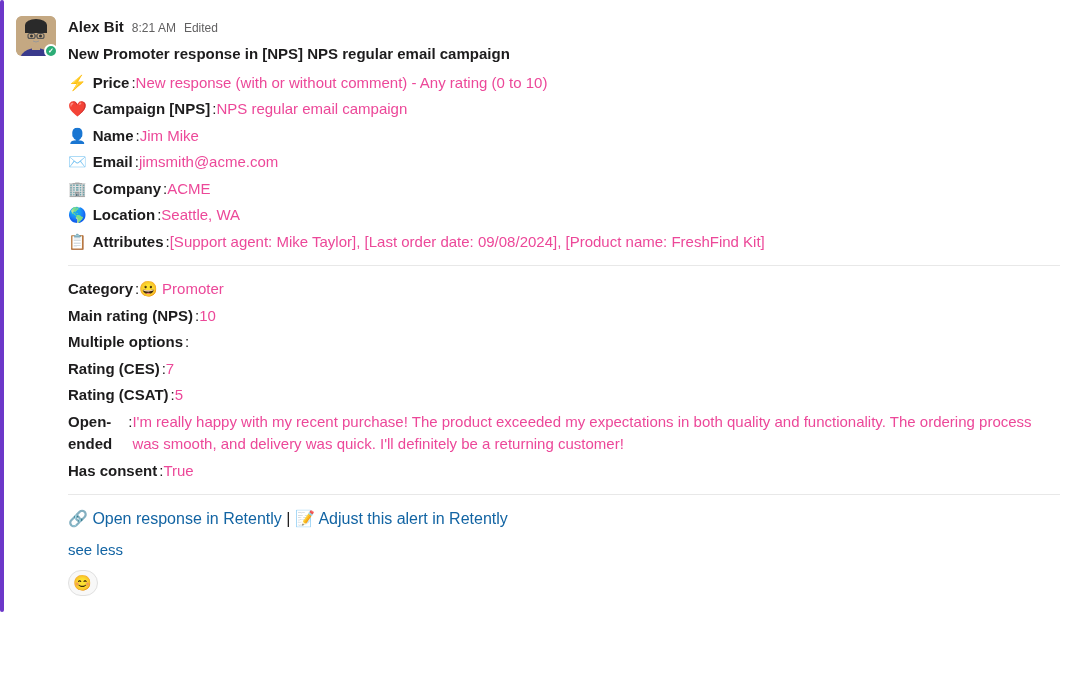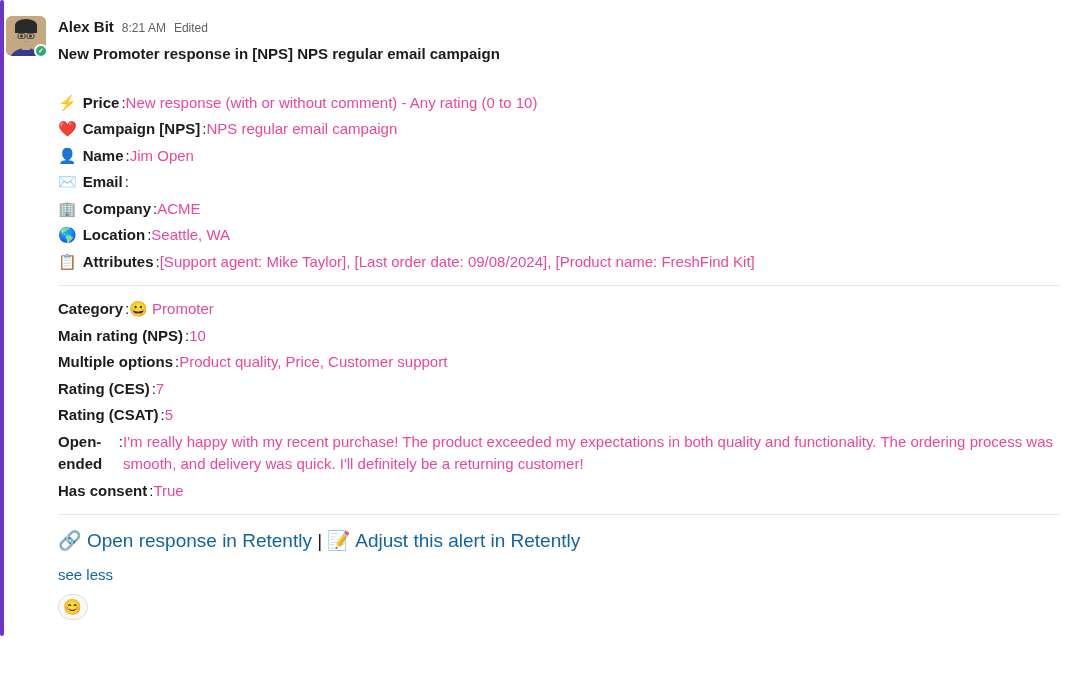--- a/index.html
+++ b/index.html
@@ -6,21 +6,21 @@
     body {
       font-family: -apple-system, BlinkMacSystemFont, 'Segoe UI', Helvetica, Arial, sans-serif;
       background: #ffffff;
       color: #1d1c1d;
       font-size: 15px;
       line-height: 1.5;
       width: 1080px;
       min-height: 690px;
     }
     .message-container {
-      padding: 16px 20px 16px 6px;
+      padding: 16px 20px 16px 16px;
       display: flex;
       flex-direction: row;
       gap: 12px;
       position: relative;
     }
     .left-border {
       position: absolute;
       left: 0;
       top: 0;
       bottom: 0;
@@ -90,21 +90,21 @@
       color: #616061;
     }
     .edited-label {
       font-size: 12px;
       color: #616061;
     }
     .message-title {
       font-weight: 900;
       font-size: 15px;
       color: #1d1c1d;
-      margin-bottom: 28px;
+      margin-bottom: 8px;
       line-height: 1.4;
     }
     .info-block {
       margin-bottom: 12px;
     }
     .info-row {
       display: flex;
       align-items: flex-start;
       margin-bottom: 4px;
       font-size: 15px;
@@ -134,21 +134,21 @@
       display: flex;
       align-items: flex-start;
       margin-bottom: 4px;
       font-size: 15px;
       line-height: 1.5;
     }
     .links-block {
       margin-bottom: 8px;
     }
     .link-row {
-      font-size: 19px;
+      font-size: 16px;
       color: #1d1c1d;
     }
     .link-item {
       color: #1264a3;
       text-decoration: none;
       cursor: pointer;
     }
     .auto-sent {
       font-size: 15px;
       color: #1d1c1d;
@@ -240,26 +240,27 @@
         <div class="info-row">
           <span class="info-emoji">❤️</span>
           <span class="info-label">Campaign [NPS]</span>
           <span>: </span>
           <span class="info-value">NPS regular email campaign</span>
         </div>
         <div class="info-row">
           <span class="info-emoji">👤</span>
           <span class="info-label">Name</span>
           <span>: </span>
-          <span class="info-value">Jim Open</span>
+          <span class="info-value">Jim Mike</span>
         </div>
         <div class="info-row">
           <span class="info-emoji">✉️</span>
           <span class="info-label">Email</span>
           <span>: </span>
+          <span class="info-value">jimsmith@acme.com</span>
         </div>
         <div class="info-row">
           <span class="info-emoji">🏢</span>
           <span class="info-label">Company</span>
           <span>: </span>
           <span class="info-value">ACME</span>
         </div>
         <div class="info-row">
           <span class="info-emoji">🌎</span>
           <span class="info-label">Location</span>
@@ -284,21 +285,20 @@
           <span class="info-value">😀 Promoter</span>
         </div>
         <div class="rating-row">
           <span class="info-label">Main rating (NPS)</span>
           <span>: </span>
           <span class="info-value">10</span>
         </div>
         <div class="rating-row">
           <span class="info-label">Multiple options</span>
           <span>: </span>
-          <span class="info-value">Product quality, Price, Customer support</span>
         </div>
         <div class="rating-row">
           <span class="info-label">Rating (CES)</span>
           <span>: </span>
           <span class="info-value">7</span>
         </div>
         <div class="rating-row">
           <span class="info-label">Rating (CSAT)</span>
           <span>: </span>
           <span class="info-value">5</span>

